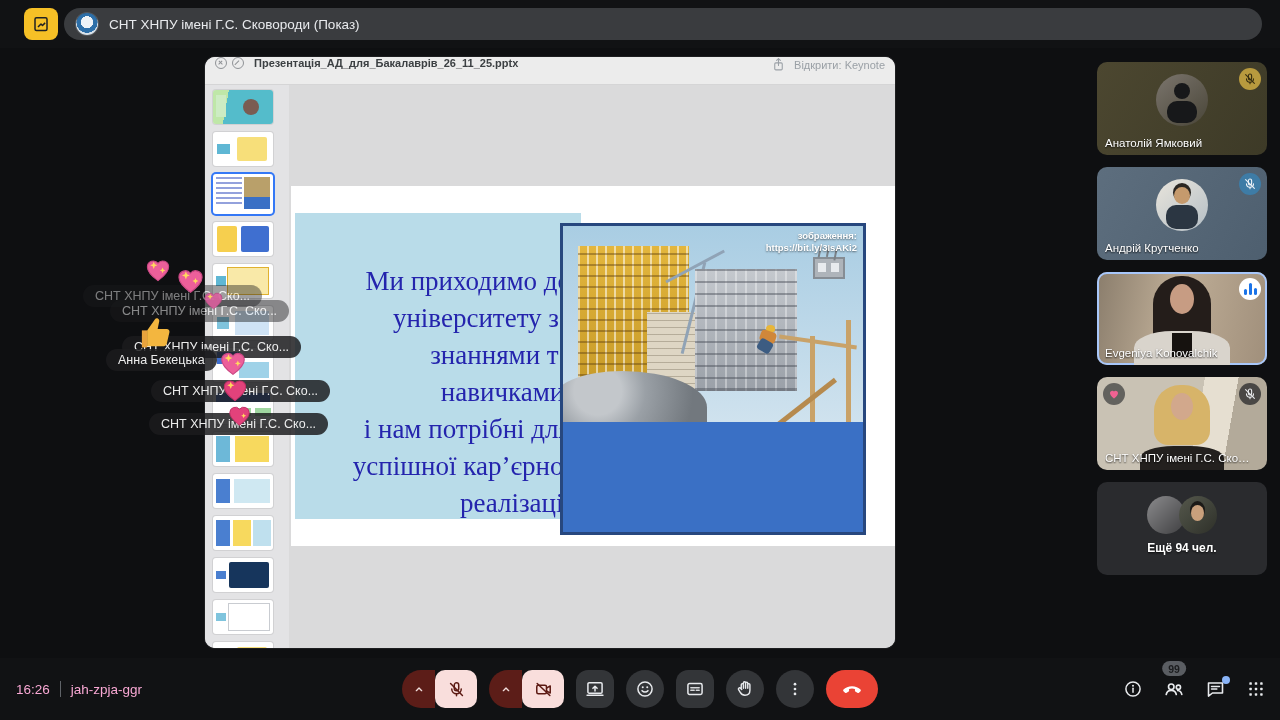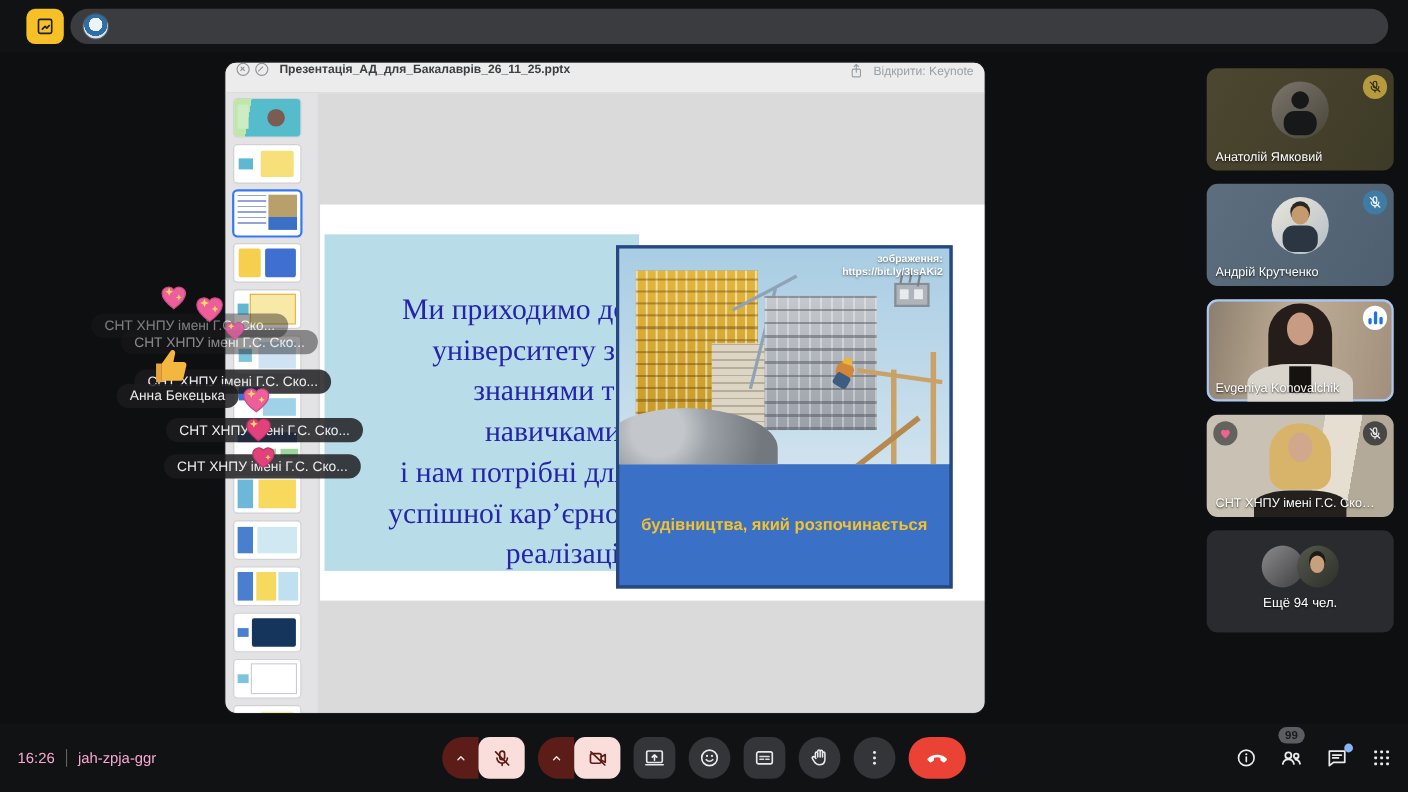--- a/index.html
+++ b/index.html
@@ -104,21 +104,21 @@
   .a2::before{content:"";position:absolute;left:18px;top:8px;width:16px;height:17px;border-radius:50%;background:#c59a6d;box-shadow:0 -3px 0 1px #2a2622;}
   .a2::after{content:"";position:absolute;left:10px;top:26px;width:32px;height:24px;border-radius:10px;background:#2b3642;}
   .hair{position:absolute;left:50%;top:4px;transform:translateX(-50%);width:58px;height:86px;border-radius:28px 28px 8px 8px;background:#241d1a;}
   .face{position:absolute;left:50%;top:12px;transform:translateX(-50%);width:24px;height:30px;border-radius:50%;background:#c79c83;}
   .jacket{position:absolute;left:50%;bottom:-8px;transform:translateX(-50%);width:96px;height:42px;border-radius:40% 40% 0 0;background:#d9d4cc;}
   .jacket::before{content:"";position:absolute;left:38px;top:2px;width:20px;height:24px;background:#16120f;}
   .hair4{position:absolute;left:50%;top:8px;transform:translateX(-50%);width:56px;height:60px;border-radius:26px 26px 14px 14px;background:#d7b469;}
   .face4{position:absolute;left:50%;top:16px;transform:translateX(-50%);width:22px;height:27px;border-radius:50%;background:#d2a88c;}
   .body4{position:absolute;left:50%;bottom:-6px;transform:translateX(-50%);width:84px;height:30px;border-radius:40% 40% 0 0;background:#23201e;}
   .tile-name{position:absolute;left:8px;bottom:6px;max-width:150px;color:#fff;font-size:11.5px;text-shadow:0 1px 2px rgba(0,0,0,.85);white-space:nowrap;overflow:hidden;text-overflow:ellipsis;}
-  .t5 .tile-name{left:50%;bottom:20px;transform:translateX(-50%);font-size:12px;}
+  .t5 .tile-name{left:50%;bottom:20px;transform:translateX(-50%);font-size:12px;font-weight:bold;}
   .badge{position:absolute;top:6px;right:6px;width:22px;height:22px;border-radius:50%;display:flex;align-items:center;justify-content:center;}
   .badge.gold{background:#b89a3e;} .badge.blue{background:#3e7ca6;} .badge.dark{background:rgba(32,33,36,.72);}
   .badge.speak{background:#fff;}
   .badge.react{left:6px;right:auto;background:rgba(32,33,36,.6);}
   .eq{display:flex;align-items:flex-end;gap:2px;height:12px;}
   .eq i{width:3px;background:#1a73e8;border-radius:2px;display:block;}
   .eq i:nth-child(1){height:6px;} .eq i:nth-child(2){height:12px;} .eq i:nth-child(3){height:7px;}
   .ov-avatars{position:absolute;left:50%;top:14px;transform:translateX(-50%);display:flex;}
   .ov{width:38px;height:38px;border-radius:50%;}
   .ov1{background:linear-gradient(135deg,#8b8b8d,#3f3f41);}
@@ -161,20 +161,21 @@
   <div class="app-icon">
     <svg width="18" height="18" viewBox="0 0 24 24">
         <g stroke="#1f2023" stroke-width="2" fill="none" stroke-linejoin="round">
           <rect x="4" y="3.5" width="16" height="17" rx="2"></rect>
           <path d="M8 16l4-4 2 2 3.5-3.5"></path>
         </g>
       </svg>
   </div>
   <div class="present-pill">
     <span class="pill-avatar"></span>
+    <span>СНТ ХНПУ імені Г.С. Сковороди (Показ)</span>
   </div>
 </div>
 
 <div class="share-window">
   <div class="pw-header">
     <span class="pw-dot x"></span>
     <span class="pw-dot slash"></span>
     <span class="pw-filename">Презентація_АД_для_Бакалаврів_26_11_25.pptx</span>
     <span class="pw-right">
       <svg width="13" height="15" viewBox="0 0 24 28">
@@ -234,21 +235,20 @@
                 <div class="body"></div>
                 <div class="legs"></div>
             </div>
             <div class="rubble"></div>
             <div class="credit">
               <div>зображення:</div>
               <div>https://bit.ly/3IsAKi2</div>
             </div>
           </div>
           <div class="caption">
-            <div>будівництва, який розпочинається</div>
           </div>
         </div>
       </div>
     </div>
   </div>
 </div>
 
 <div class="rail">
   <div class="tile t1">
     <div class="avatar-lg a1"></div>

